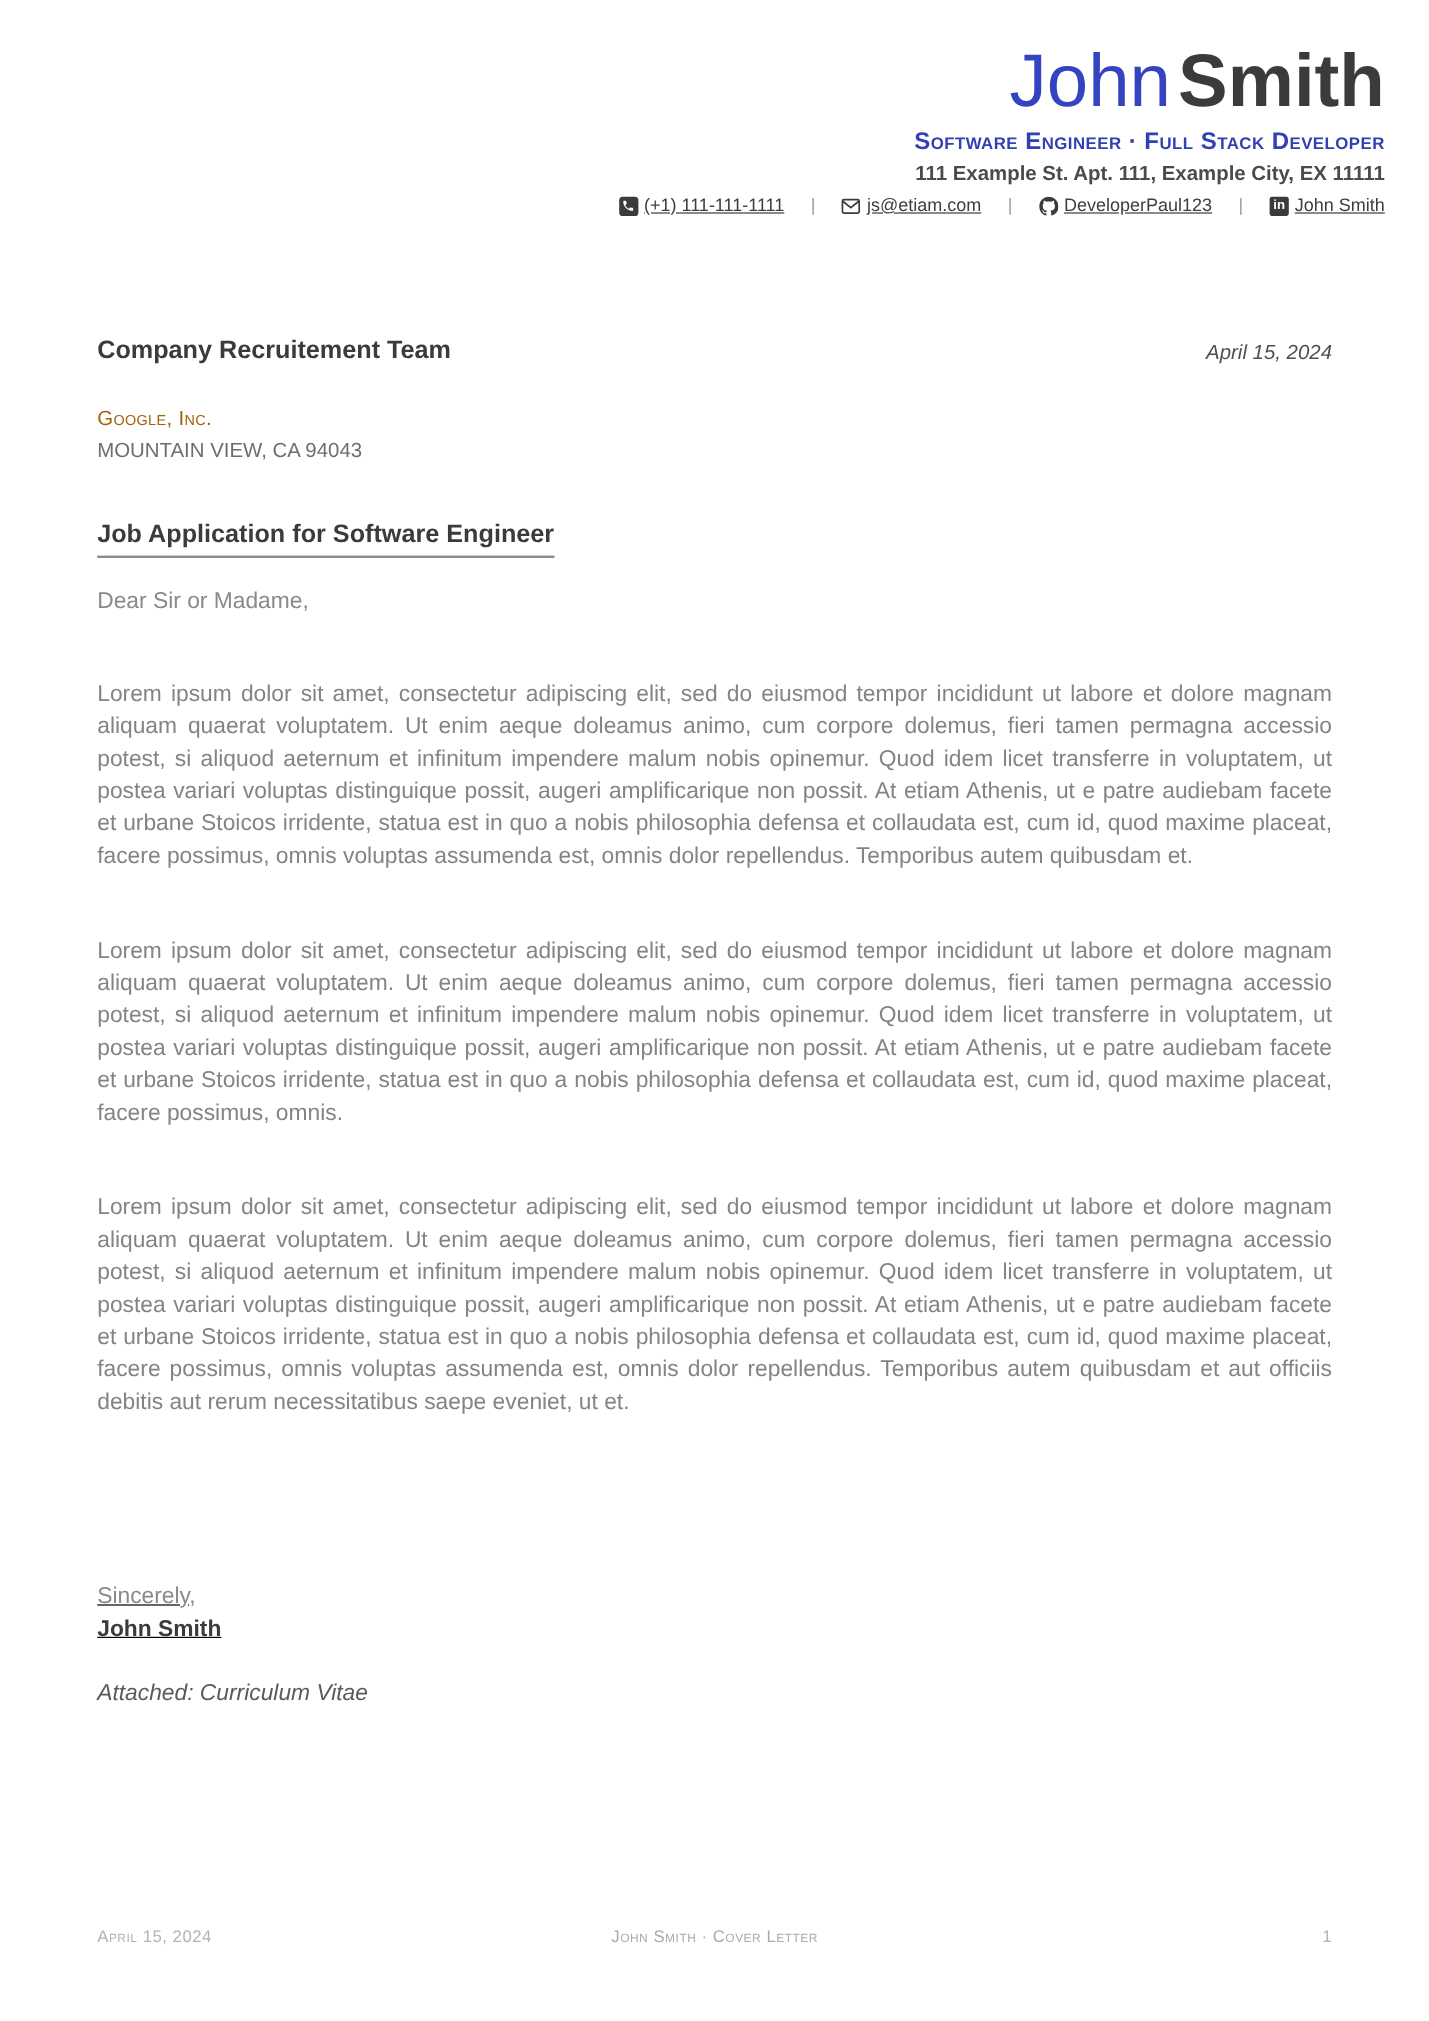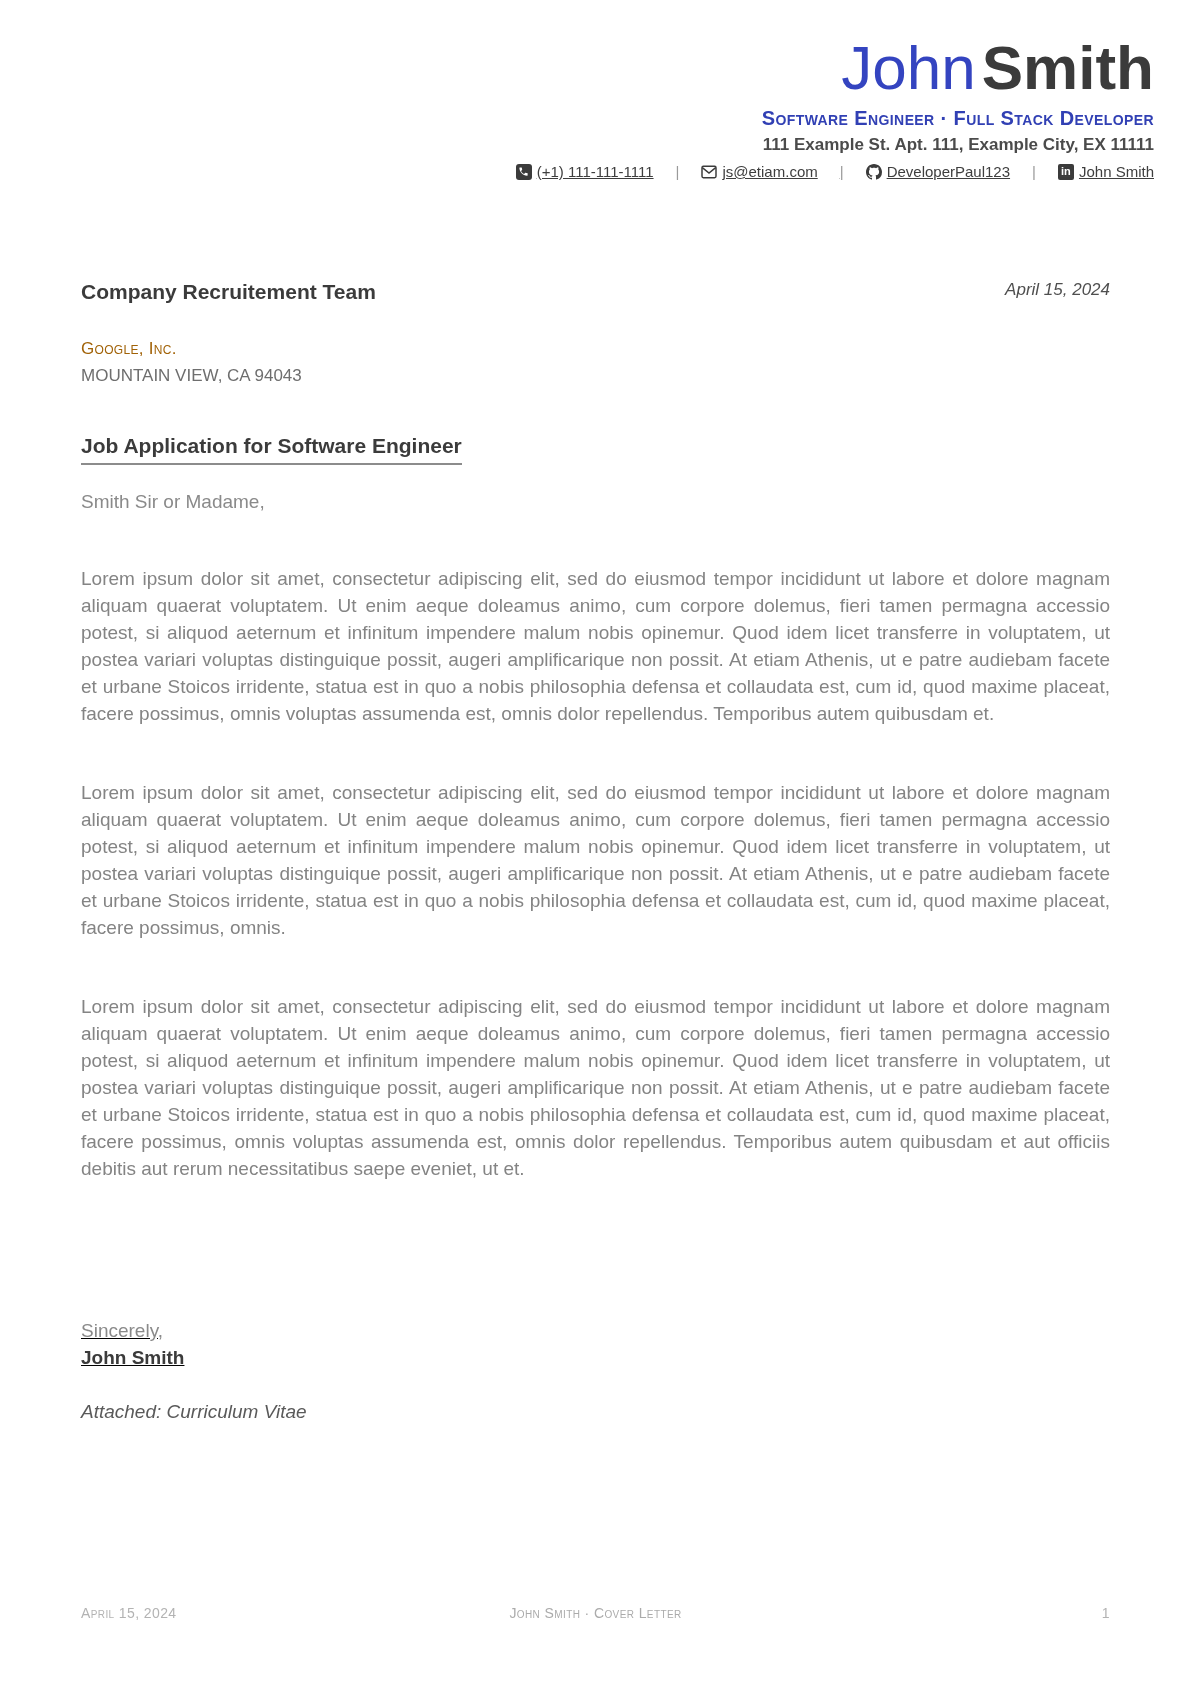--- a/index.html
+++ b/index.html
@@ -55,21 +55,21 @@
     display: inline-flex; align-items: center; justify-content: center;
   }
   .icon-square.linkedin { border-radius: 2px; }
   .in-glyph { color: #fff; font-size: 11px; font-weight: 700; line-height: 1; }
 
   
   .recipient-row {
     margin: 100px 81px 4px 81px;
     display: flex;
     justify-content: space-between;
-    align-items: flex-start;
+    align-items: flex-end;
   }
   .recipient-heading { font-size: 21px; font-weight: 700; color: #3b3b3b; }
   .letter-date { font-size: 17px; font-style: italic; color: #4f4f4f; }
   .company-block { margin: 32px 81px 0 81px; color: #6e6e6e; }
   .company-name {
     font-size: 17px;
     font-variant: small-caps;
     letter-spacing: 0.3px;
     color: #a16207;
     line-height: 26px;
@@ -182,21 +182,21 @@
 
   <div class="company-block">
     <div class="company-name">Google, Inc.</div>
     <div class="company-addr">MOUNTAIN VIEW, CA 94043</div>
   </div>
 
   <div class="job-title-wrap">
     <span class="job-title">Job Application for Software Engineer</span>
   </div>
 
-  <div class="greeting">Smith Sir or Madame,</div>
+  <div class="greeting">Dear Sir or Madame,</div>
 
   <p class="body-paragraph">Lorem ipsum dolor sit amet, consectetur adipiscing elit, sed do eiusmod tempor incididunt ut labore et dolore magnam aliquam quaerat voluptatem. Ut enim aeque doleamus animo, cum corpore dolemus, fieri tamen permagna accessio potest, si aliquod aeternum et infinitum impendere malum nobis opinemur. Quod idem licet transferre in voluptatem, ut postea variari voluptas distinguique possit, augeri amplificarique non possit. At etiam Athenis, ut e patre audiebam facete et urbane Stoicos irridente, statua est in quo a nobis philosophia defensa et collaudata est, cum id, quod maxime placeat, facere possimus, omnis voluptas assumenda est, omnis dolor repellendus. Temporibus autem quibusdam et.</p>
   <p class="body-paragraph">Lorem ipsum dolor sit amet, consectetur adipiscing elit, sed do eiusmod tempor incididunt ut labore et dolore magnam aliquam quaerat voluptatem. Ut enim aeque doleamus animo, cum corpore dolemus, fieri tamen permagna accessio potest, si aliquod aeternum et infinitum impendere malum nobis opinemur. Quod idem licet transferre in voluptatem, ut postea variari voluptas distinguique possit, augeri amplificarique non possit. At etiam Athenis, ut e patre audiebam facete et urbane Stoicos irridente, statua est in quo a nobis philosophia defensa et collaudata est, cum id, quod maxime placeat, facere possimus, omnis.</p>
   <p class="body-paragraph">Lorem ipsum dolor sit amet, consectetur adipiscing elit, sed do eiusmod tempor incididunt ut labore et dolore magnam aliquam quaerat voluptatem. Ut enim aeque doleamus animo, cum corpore dolemus, fieri tamen permagna accessio potest, si aliquod aeternum et infinitum impendere malum nobis opinemur. Quod idem licet transferre in voluptatem, ut postea variari voluptas distinguique possit, augeri amplificarique non possit. At etiam Athenis, ut e patre audiebam facete et urbane Stoicos irridente, statua est in quo a nobis philosophia defensa et collaudata est, cum id, quod maxime placeat, facere possimus, omnis voluptas assumenda est, omnis dolor repellendus. Temporibus autem quibusdam et aut officiis debitis aut rerum necessitatibus saepe eveniet, ut et.</p>
 
   <div class="closing">
     <div class="closing-word">Sincerely,</div>
     <div class="signature">John Smith</div>
   </div>
 

